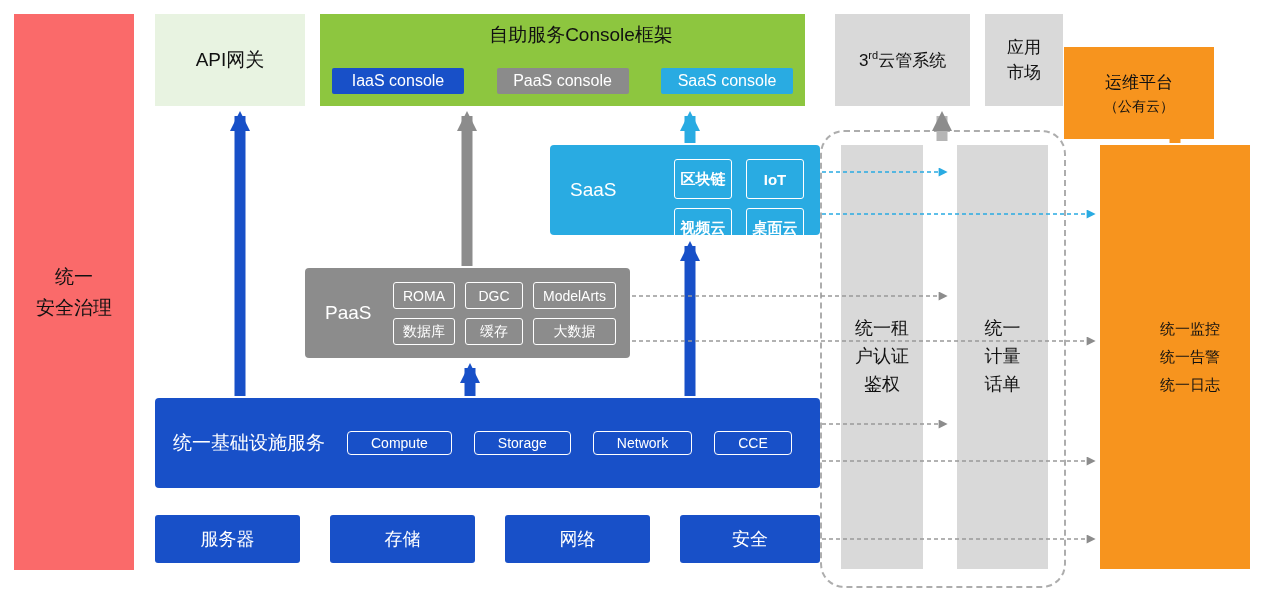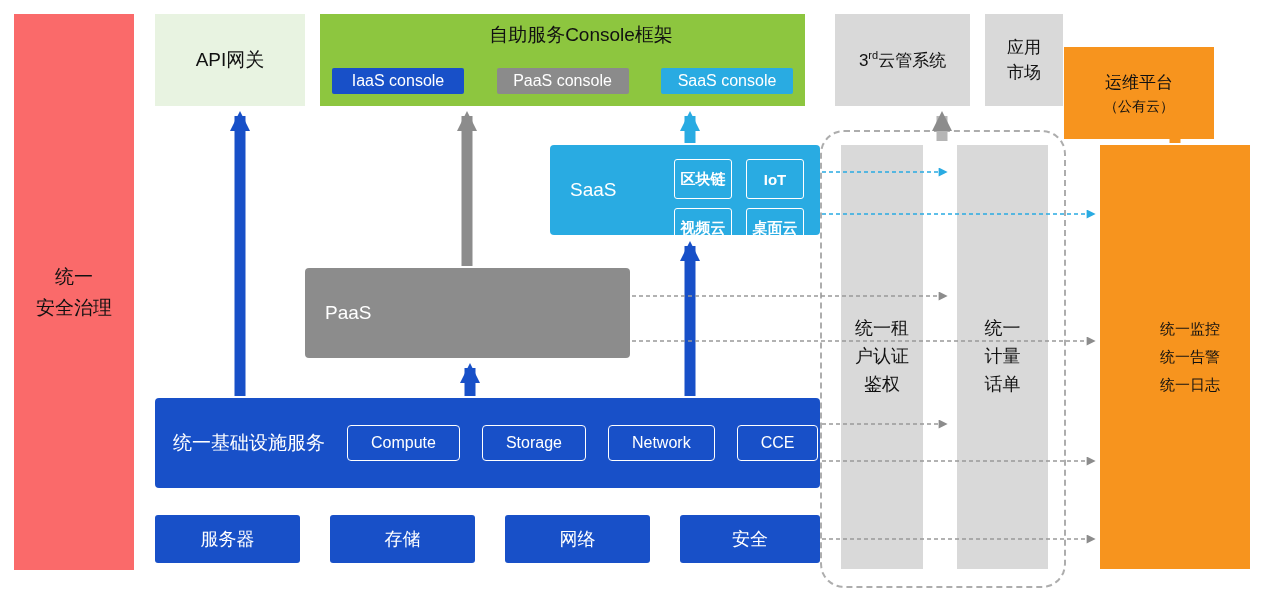--- a/index.html
+++ b/index.html
@@ -49,21 +49,21 @@
   .saas-grid { position:absolute; right:16px; top:14px; display:grid; grid-template-columns:auto auto; gap:9px 14px; }
   .saas-grid .chip { height:40px; padding:0 4px; font-size:15px; min-width:58px;font-weight:bold; }
 
   .paas-box { left:305px; top:268px; width:325px; height:90px; background:#8c8c8c; border-radius:4px; }
   .paas-grid { position:absolute; right:14px; top:14px; display:grid; grid-template-columns:auto auto auto; gap:9px 10px; }
   .paas-grid .chip { height:27px; padding:0 9px; font-size:14px; min-width:58px; }
 
   .infra-box { left:155px; top:398px; width:665px; height:90px; background:#1850c8; border-radius:4px; justify-content:flex-start; padding-left:18px; gap:22px; }
   .infra-label { color:#fff; font-size:19px; }
   .infra-chips { display:flex; gap:22px; }
-  .infra-chips .chip { height:36px; padding:4px 23px; font-size:16px; border-radius:4px; }
+  .infra-chips .chip { height:24px; padding:4px 23px; font-size:14px; border-radius:4px; }
 
   .hw-box { top:515px; height:48px; background:#1850c8; color:#fff; font-size:18px; border-radius:3px; }
   .hw-1 { left:155px; width:145px; }
   .hw-2 { left:330px; width:145px; }
   .hw-3 { left:505px; width:145px; }
   .hw-4 { left:680px; width:140px; }
 
   
   .dashed-frame { left:820px; top:130px; width:246px; height:458px; border:2px dashed #adadad; border-radius:24px; background:transparent; }
   .auth-bar { left:841px; top:145px; width:82px; height:424px; background:#d9d9d9; font-size:18px; line-height:1.55; }
@@ -110,20 +110,28 @@
     <div class="saas-grid">
       <div class="chip">区块链</div>
       <div class="chip">IoT</div>
       <div class="chip">视频云</div>
       <div class="chip">桌面云</div>
     </div>
   </div>
 
   <div class="box paas-box">
     <span class="layer-label">PaaS</span>
+    <div class="paas-grid">
+      <div class="chip">ROMA</div>
+      <div class="chip">DGC</div>
+      <div class="chip">ModelArts</div>
+      <div class="chip">数据库</div>
+      <div class="chip">缓存</div>
+      <div class="chip">大数据</div>
+    </div>
   </div>
 
   <div class="box infra-box">
     <span class="infra-label">统一基础设施服务</span>
     <div class="infra-chips">
       <div class="chip">Compute</div>
       <div class="chip">Storage</div>
       <div class="chip">Network</div>
       <div class="chip">CCE</div>
     </div>

